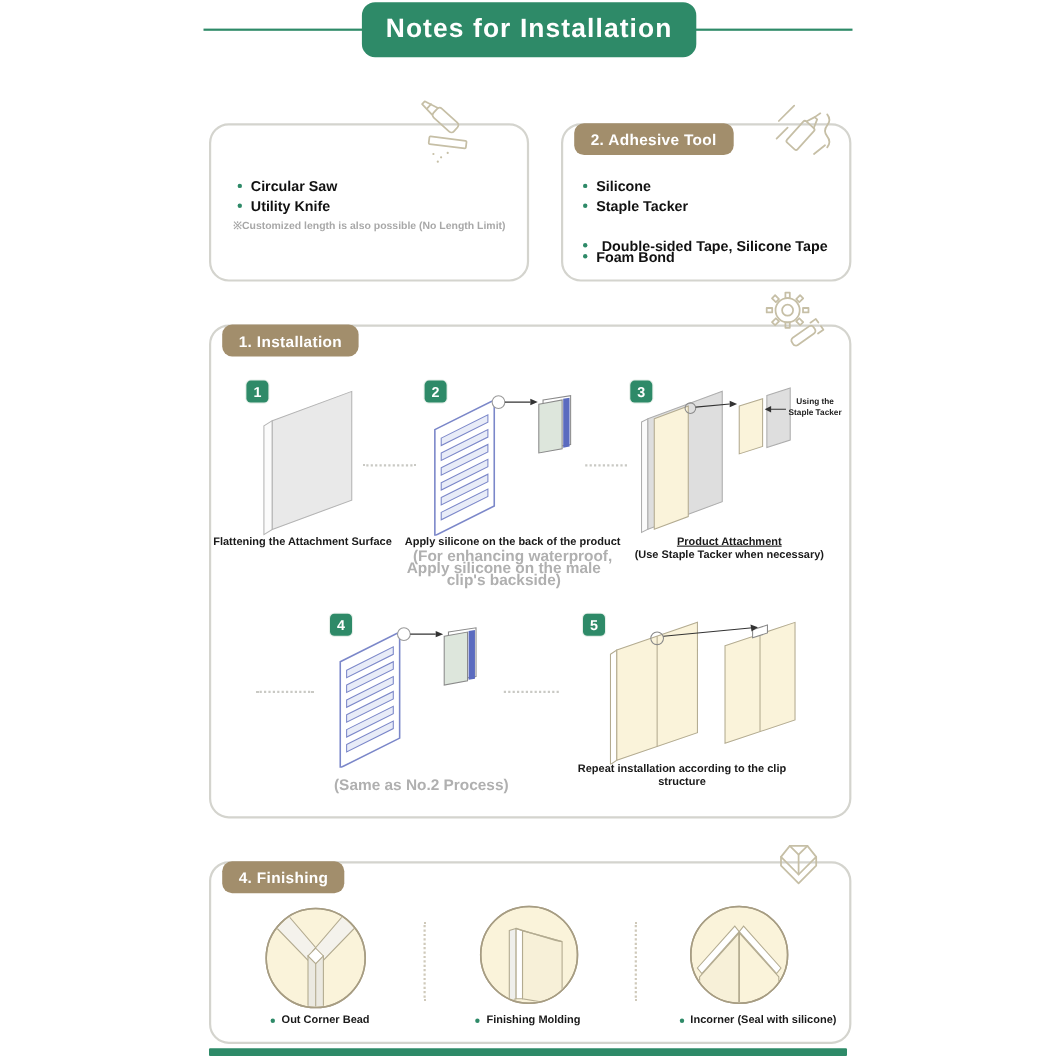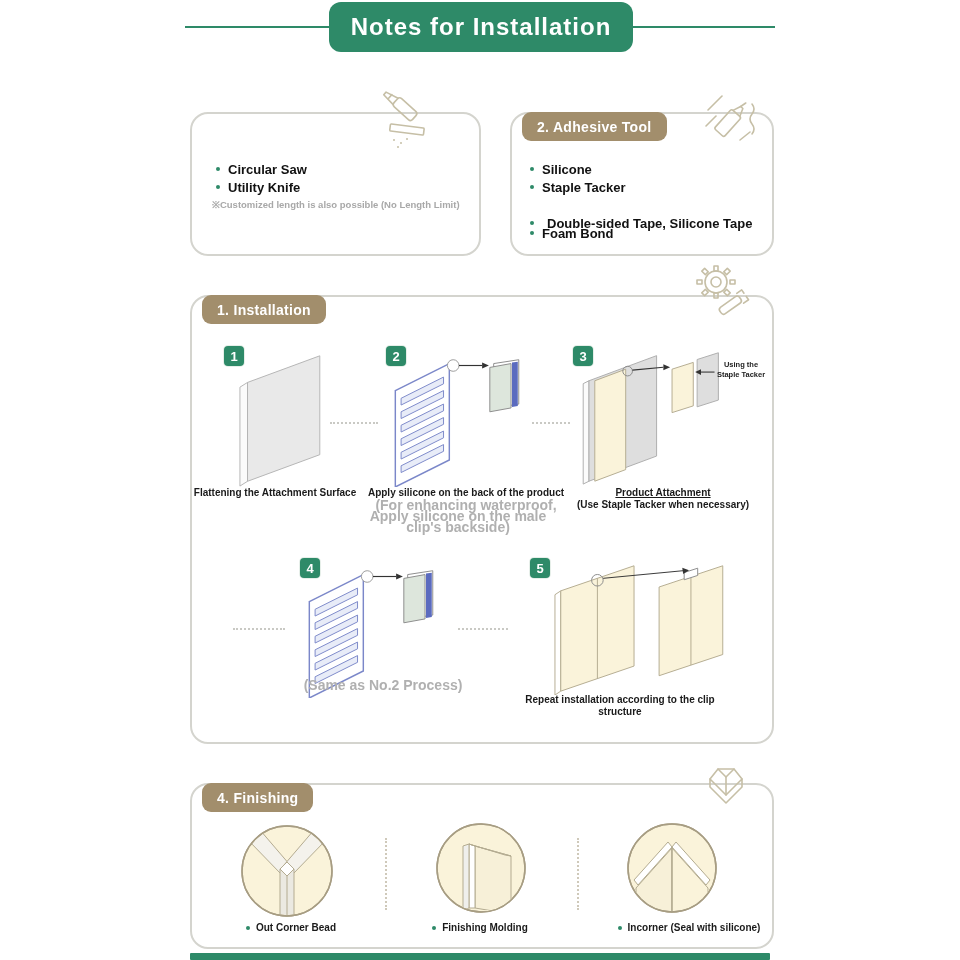--- a/index.html
+++ b/index.html
@@ -193,21 +193,21 @@
   <div class="abs dot-h" style="left:532px;top:422px;width:38px;"></div>
   <div class="abs dot-h" style="left:233px;top:628px;width:52px;"></div>
   <div class="abs dot-h" style="left:458px;top:628px;width:50px;"></div>
 
   <div class="abs cap" style="left:175px;top:487px;width:200px;">Flattening the Attachment Surface</div>
   <div class="abs cap" style="left:356px;top:487px;width:220px;">Apply silicone on the back of the product</div>
   <div class="abs cap-sub" style="left:366px;top:500px;width:200px;">(For enhancing waterproof,</div>
   <div class="abs cap-sub" style="left:358px;top:511px;width:200px;">Apply silicone on the male clip's backside)</div>
   <div class="abs cap" style="left:563px;top:487px;width:200px;text-decoration:underline;">Product Attachment</div>
   <div class="abs cap" style="left:563px;top:499px;width:200px;">(Use Staple Tacker when necessary)</div>
-  <div class="abs cap-sub" style="left:283px;top:680px;width:200px;">(Same as No.2 Process)</div>
+  <div class="abs cap-sub" style="left:283px;top:708px;width:200px;">(Same as No.2 Process)</div>
   <div class="abs cap" style="left:510px;top:694px;width:220px;">Repeat installation according to the clip structure</div>
 
   <div class="abs panel-box" style="left:190px;top:783px;width:580px;height:162px;"></div>
   <div class="abs section-label" style="left:202px;top:783px;">4. Finishing</div>
   <svg class="abs" style="left:700px;top:757px;" width="54" height="56" viewBox="0 0 54 56">
     <g stroke="#c6bfa6" fill="none" stroke-width="1.6" stroke-linejoin="round" stroke-linecap="round">
       <path d="M10 22 L26 38 L42 22 L42 30 L26 46 L10 30 Z"></path>
       <path d="M10 22 L18 12 L26 20"></path>
       <path d="M42 22 L34 12 L26 20 L26 38"></path>
       <path d="M18 12 L34 12"></path>

